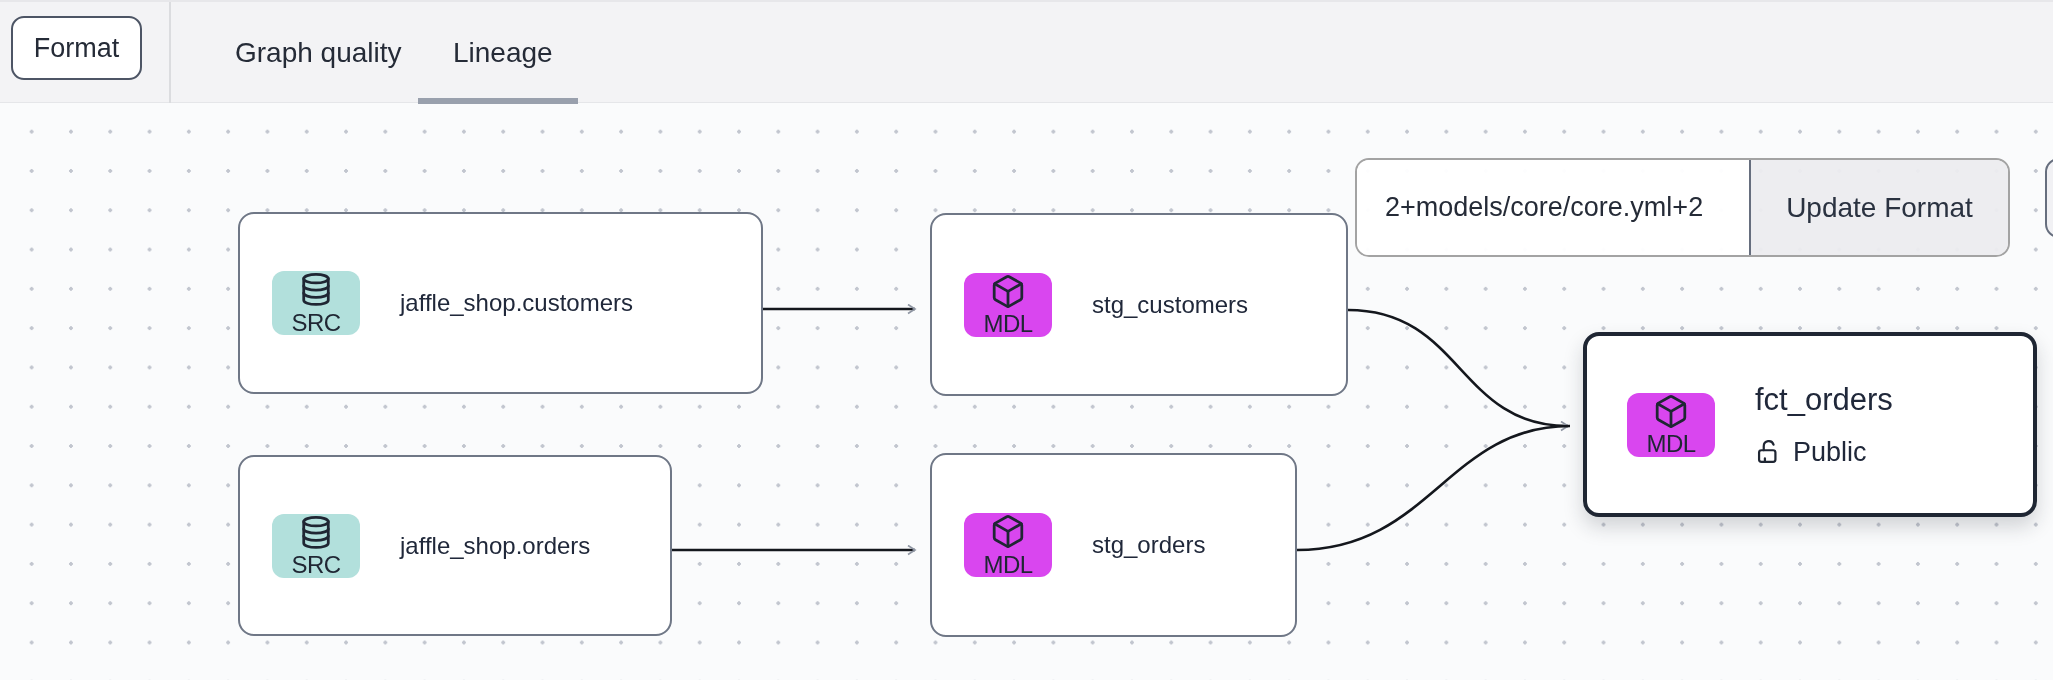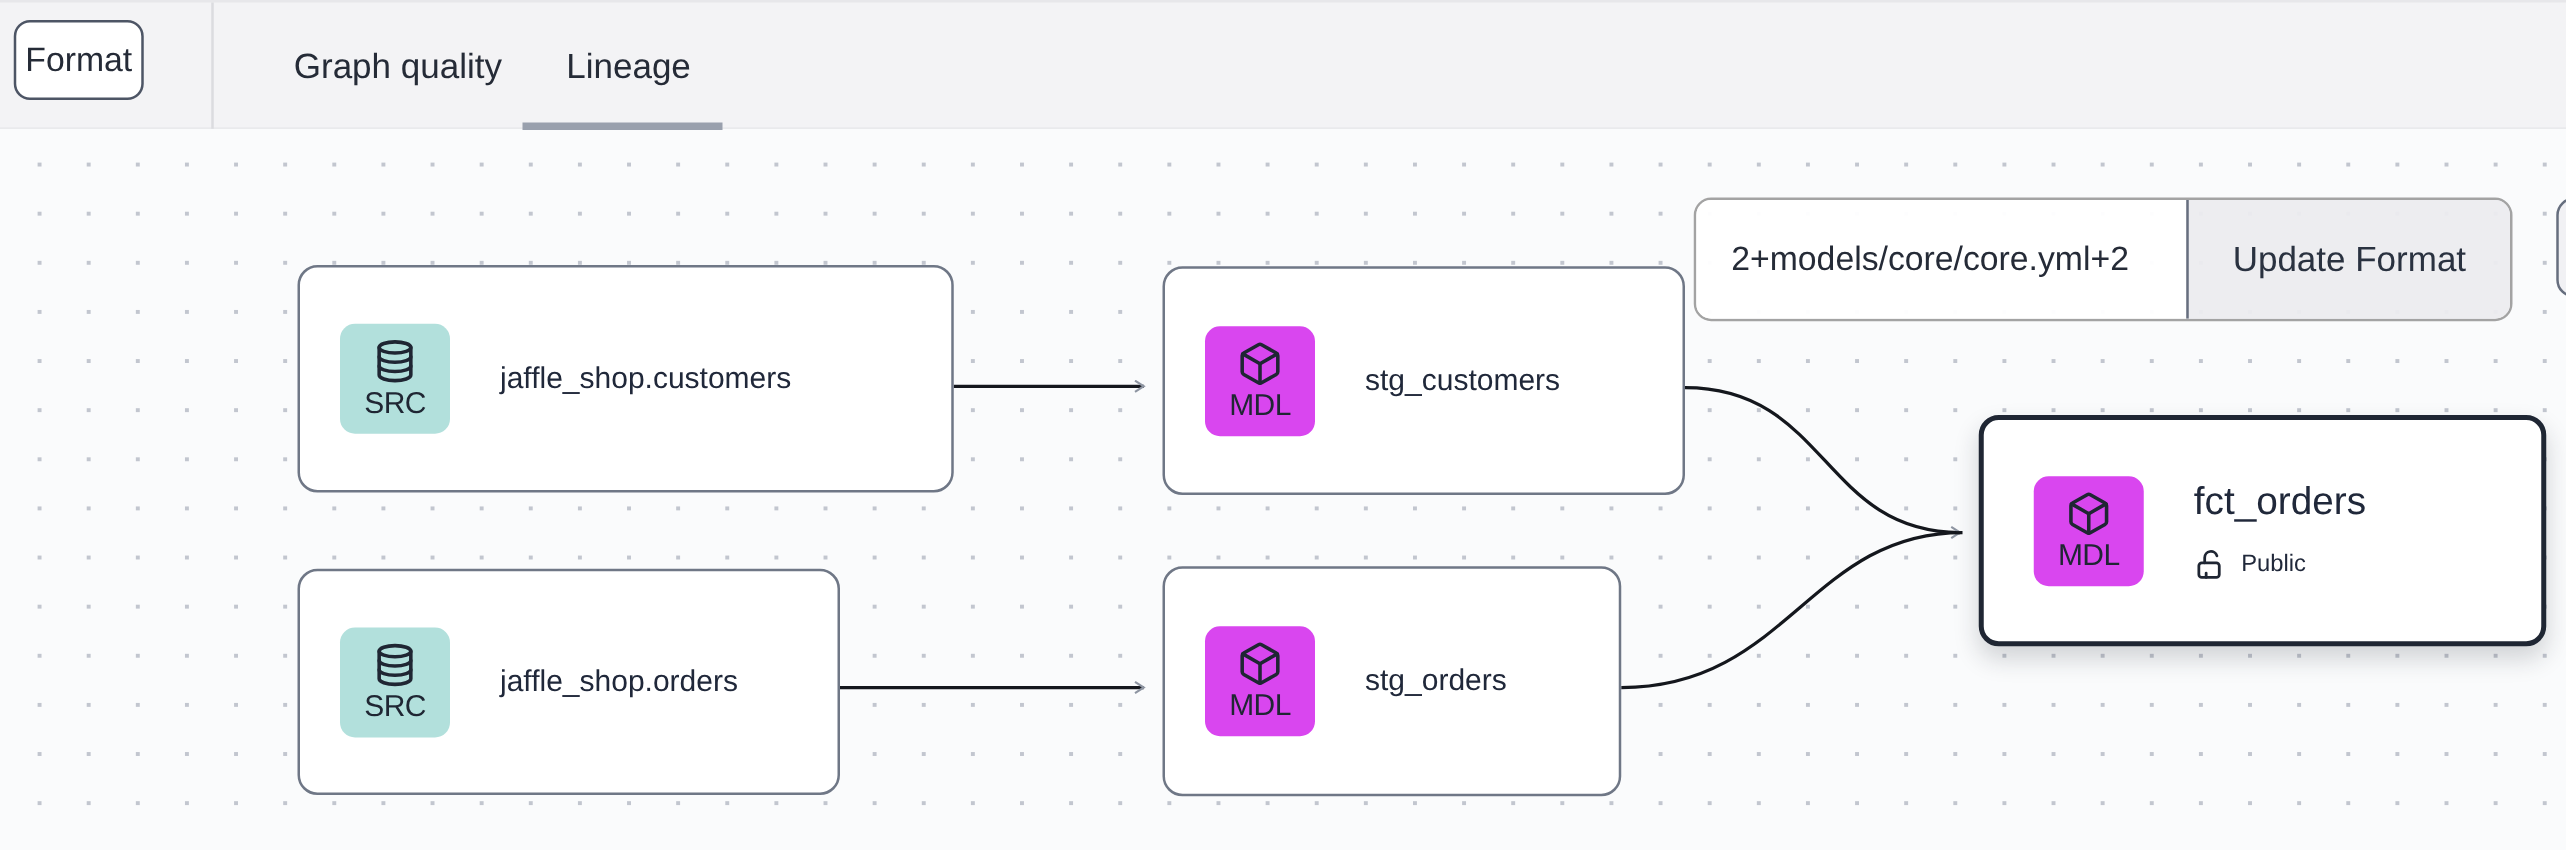--- a/index.html
+++ b/index.html
@@ -13,21 +13,21 @@
 
   
   .header {
     position: absolute; top: 0; left: 0; width: 2053px; height: 103px;
     background: #f3f3f5;
     border-top: 2px solid #e7e7ea;
     border-bottom: 1px solid #e5e6e9;
     z-index: 5;
   }
   .format-btn {
-    position: absolute; left: 11px; top: 14px; width: 104px; height: 64px;
+    position: absolute; left: 11px; top: 14px; width: 131px; height: 64px;
     background: #ffffff;
     border: 2px solid #4d5565;
     border-radius: 13px;
     font-size: 27px; color: #252b37;
     display: flex; align-items: center; justify-content: center;
     cursor: pointer;
   }
   .header-divider {
     position: absolute; left: 169px; top: 0; width: 2px; height: 101px;
     background: #dbdcdf;
@@ -70,33 +70,33 @@
     padding-left: 32px;
     z-index: 3;
     cursor: pointer;
   }
   .node.selected {
     border: 4px solid #1f2633;
     box-shadow: 0 10px 20px rgba(25,31,45,0.18);
     padding-left: 40px;
   }
   .badge {
-    width: 88px; height: 88px; border-radius: 12px;
+    width: 88px; height: 64px; border-radius: 12px;
     display: flex; flex-direction: column; align-items: center; justify-content: center;
     flex: 0 0 auto;
     color: #1f2633;
   }
   .badge-src { background: #b2e0dc; }
   .badge-mdl { background: #d946ef; }
   .badge svg { width: 38px; height: 38px; display: block; }
   .badge-label { font-size: 24px; line-height: 1.05; letter-spacing: -0.5px; margin-top: 2px; }
   .node-label { font-size: 24px; margin-left: 40px; white-space: nowrap; }
   .node-body { margin-left: 40px; display: flex; flex-direction: column; }
   .node-title { font-size: 31px; white-space: nowrap; }
-  .access-row { display: flex; align-items: center; margin-top: 19px; font-size: 19px; text-align: right; }
+  .access-row { display: flex; align-items: center; margin-top: 19px; font-size: 27px; text-align: right; }
   .access-row svg { width: 28px; height: 28px; margin-right: 10px; }
 
   #node-src-customers { left: 238px; top: 212px; width: 525px; height: 182px; }
   #node-stg-customers { left: 930px; top: 213px; width: 418px; height: 183px; }
   #node-src-orders    { left: 238px; top: 455px; width: 434px; height: 181px; }
   #node-stg-orders    { left: 930px; top: 453px; width: 367px; height: 184px; }
   #node-fct-orders    { left: 1583px; top: 332px; width: 454px; height: 185px; }
 
   
   .selector-group {

